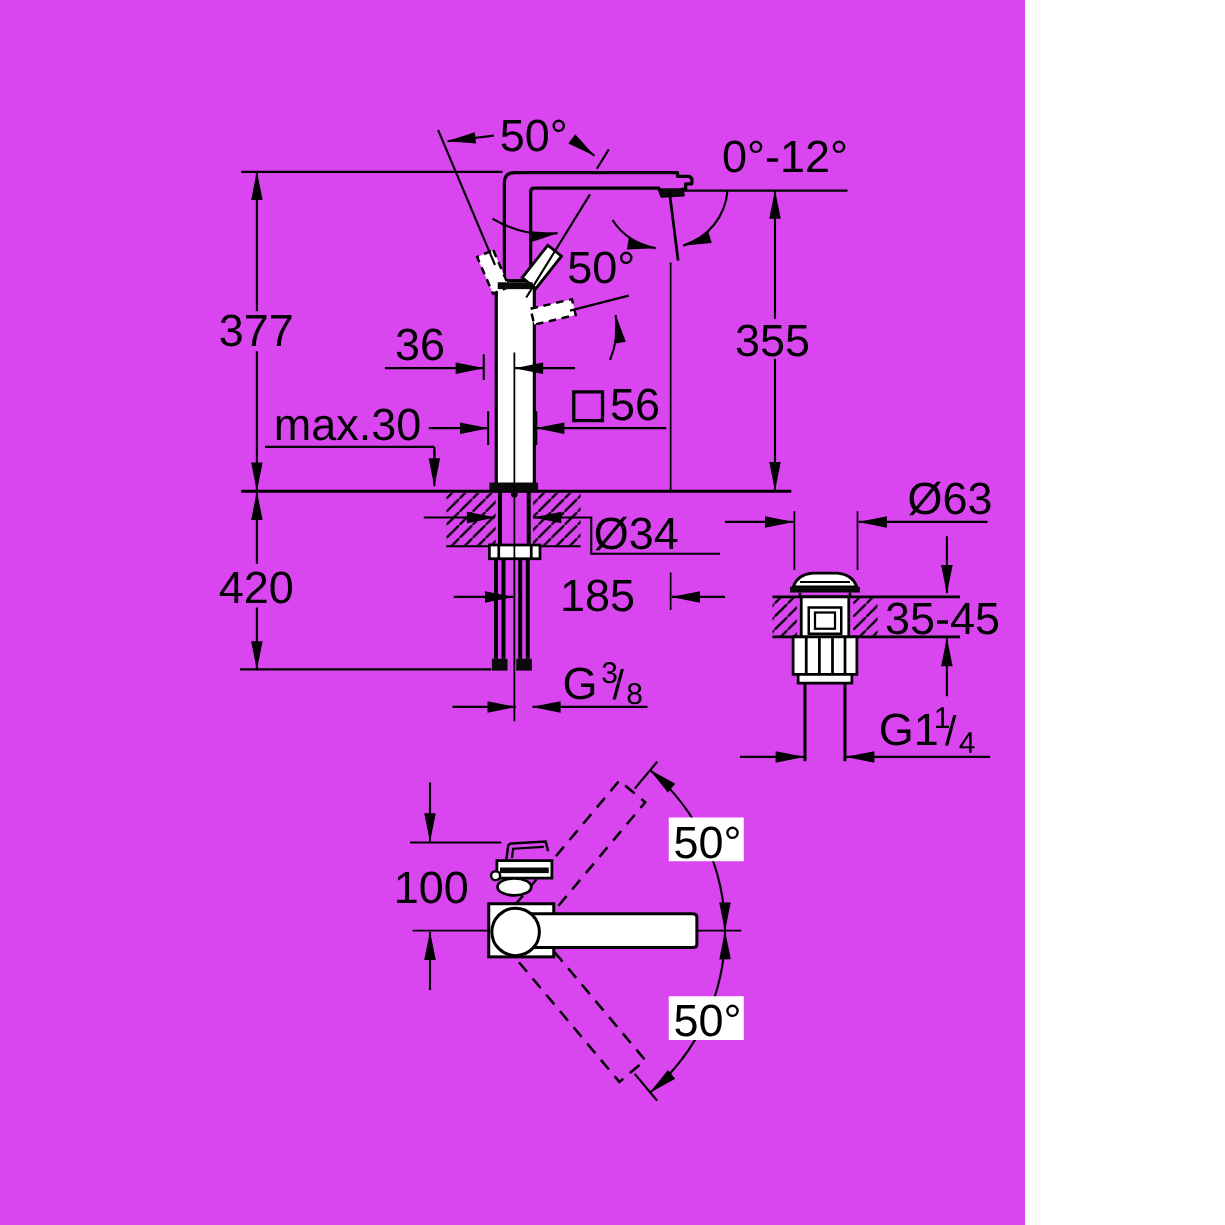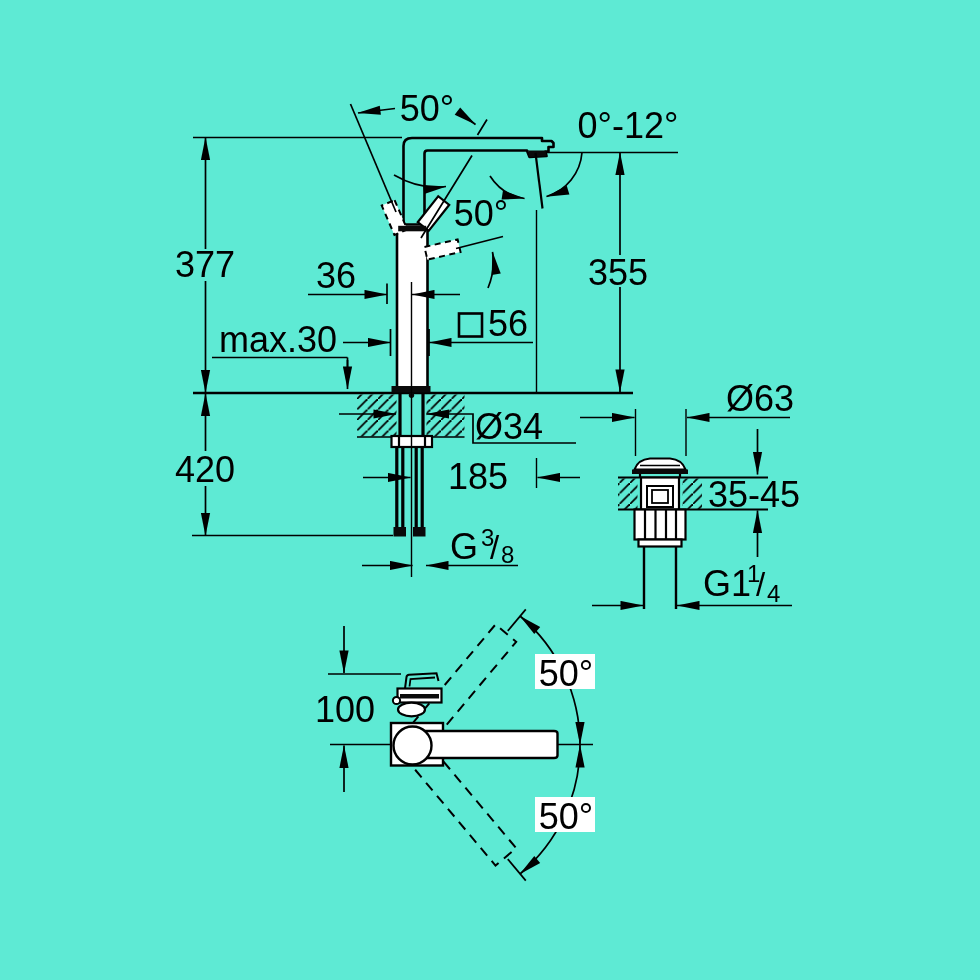--- a/index.html
+++ b/index.html
@@ -1,16 +1,16 @@
 <!DOCTYPE html>
 <html><head>
 <meta charset="utf-8">
 <style>
   html,body{margin:0;padding:0;background:#fff;}
-  .stage{width:980px;height:980px;position:relative;background:#5eead4;}
+  .stage{width:820px;height:980px;position:relative;background:#d946ef;}
   svg{display:block;}
   .ln{stroke:#000;fill:none;}
   .ol{stroke-width:2.6;stroke-linejoin:round;}
   .m2{stroke-width:2.2;}
   .m24{stroke-width:2.4;}
   .dim{stroke-width:1.7;}
   .thin{stroke-width:1.4;}
   .th3{stroke-width:3.2;}
   .wf{fill:#fff;}
   .bf{fill:#0a0a0a;stroke:none;}

